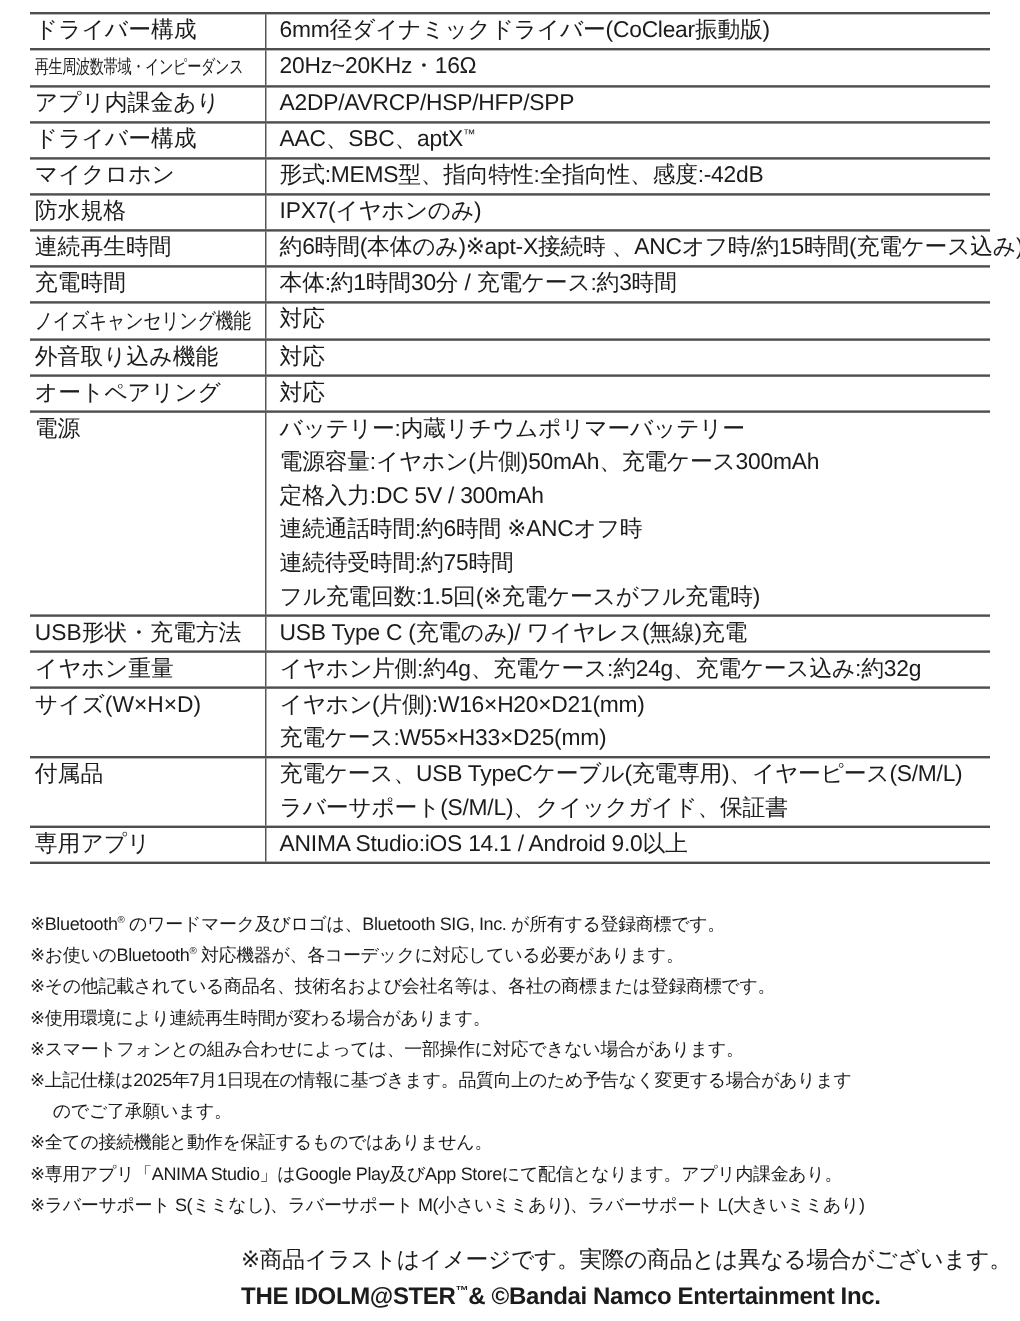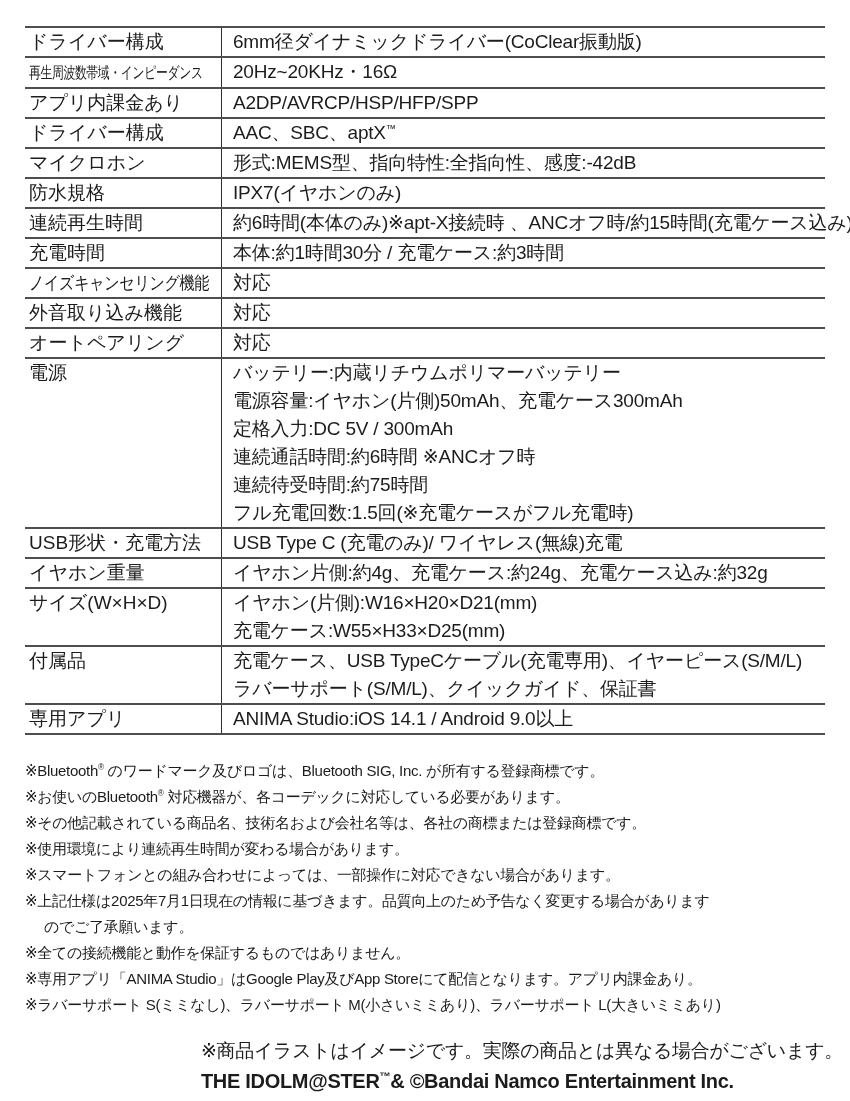--- a/index.html
+++ b/index.html
@@ -4,21 +4,21 @@
 <style>
   html,body{margin:0;padding:0;background:#ffffff;}
   body{
     width:850px;height:1101px;position:relative;overflow:hidden;
     font-family:"Liberation Sans","DejaVu Sans",sans-serif;
     color:#1c1c1c;
     -webkit-font-smoothing:antialiased;
   }
   
   .spec-table{
-    position:absolute;left:25px;top:26px;width:800px;
+    position:absolute;left:25px;top:10px;width:800px;
     border-top:2px solid #4e4e4e;
   }
   .spec-row{
     display:flex;align-items:stretch;
     border-bottom:2px solid #4e4e4e;
   }
   .label-cell{
     width:196px;flex:0 0 196px;box-sizing:border-box;
     padding:0 2px 0 4px;
     font-size:19px;line-height:28px;

